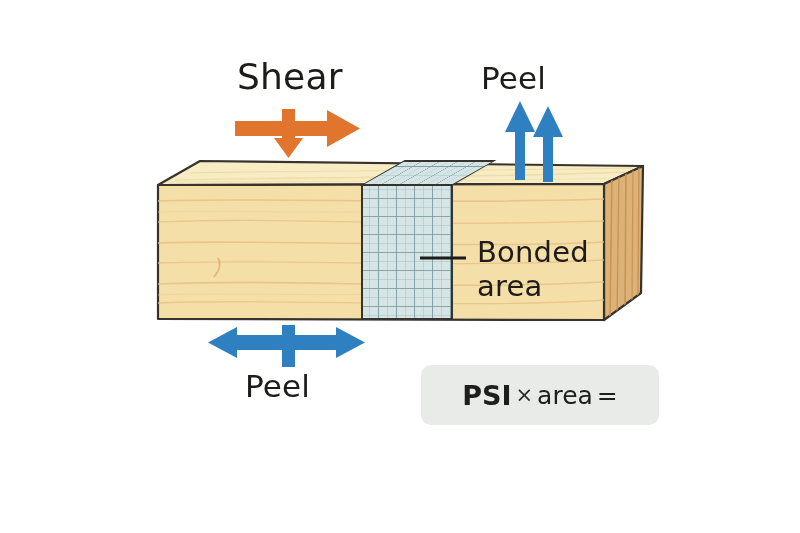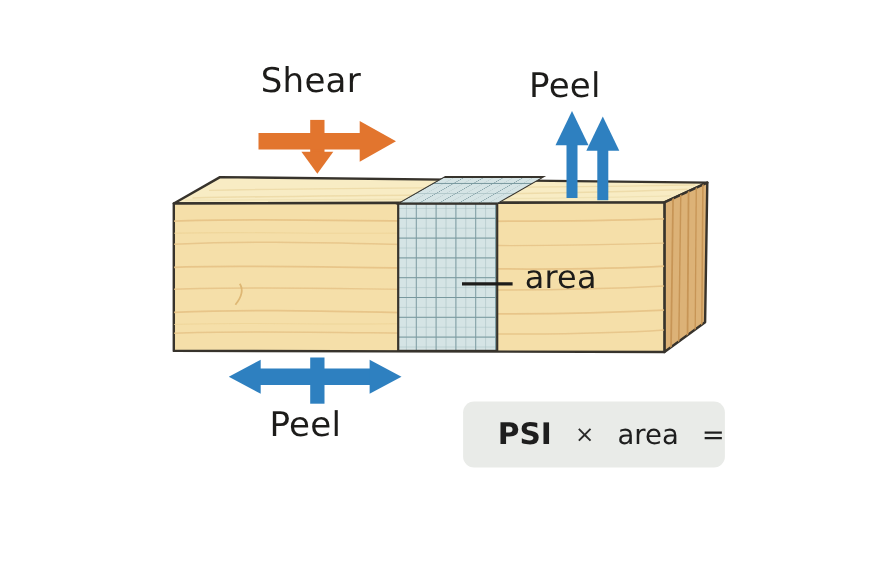--- a/index.html
+++ b/index.html
@@ -1,27 +1,27 @@
 <!DOCTYPE html>
 <html><head>
 <meta charset="utf-8">
 <style>
   html,body{margin:0;padding:0;background:#ffffff;}
   body{width:800px;height:533px;overflow:hidden;font-family:"DejaVu Sans","Liberation Sans",sans-serif;}
   #stage{position:relative;width:800px;height:533px;background:#ffffff;}
   #diagram-svg{position:absolute;left:0;top:0;width:800px;height:533px;}
   .label{position:absolute;color:#1d1c1a;font-weight:500;letter-spacing:0.2px;white-space:nowrap;}
-  .label-shear{left:237px;top:56px;font-size:31px;text-align:center;}
+  .label-shear{left:237px;top:56px;font-size:36px;text-align:center;}
   .label-peel-top{left:481px;top:60px;font-size:31px;}
   .label-peel-bottom{left:245px;top:368px;font-size:31px;}
   .label-bonded{left:477px;top:235px;font-size:29px;line-height:34px;font-weight:500;}
   .formula-box{
     position:absolute;left:421px;top:365px;width:238px;height:60px;
     background:#e9ebe8;border-radius:10px;
-    display:flex;align-items:center;justify-content:flex-end;gap:21px;
+    display:flex;align-items:center;justify-content:center;gap:4px;
     color:#1e1e1e;
   }
   .formula-box .psi{font-size:27px;font-weight:700;}
   .formula-box .times{font-size:21px;font-weight:400;color:#2a2a2a;}
   .formula-box .area{font-size:25px;font-weight:400;}
   .formula-box .equals{font-size:25px;font-weight:400;}
   .formula-box .load{font-size:26px;font-weight:600;}
 </style>
 </head>
 <body>
@@ -114,20 +114,21 @@
     </g>
 
     <path d="M420 258 H466" stroke="#1d1c1a" stroke-width="3" fill="none"></path>
   </svg>
 
   <div class="label label-shear">Shear</div>
 
   <div class="label label-peel-top">Peel</div>
 
   <div class="label label-bonded">
+    <div>Bonded</div>
     <div>area</div>
   </div>
 
   <div class="label label-peel-bottom">Peel</div>
 
   <div class="formula-box">
     <span class="psi">PSI</span>
     <span class="times">×</span>
     <span class="area">area</span>
     <span class="equals">=</span>

